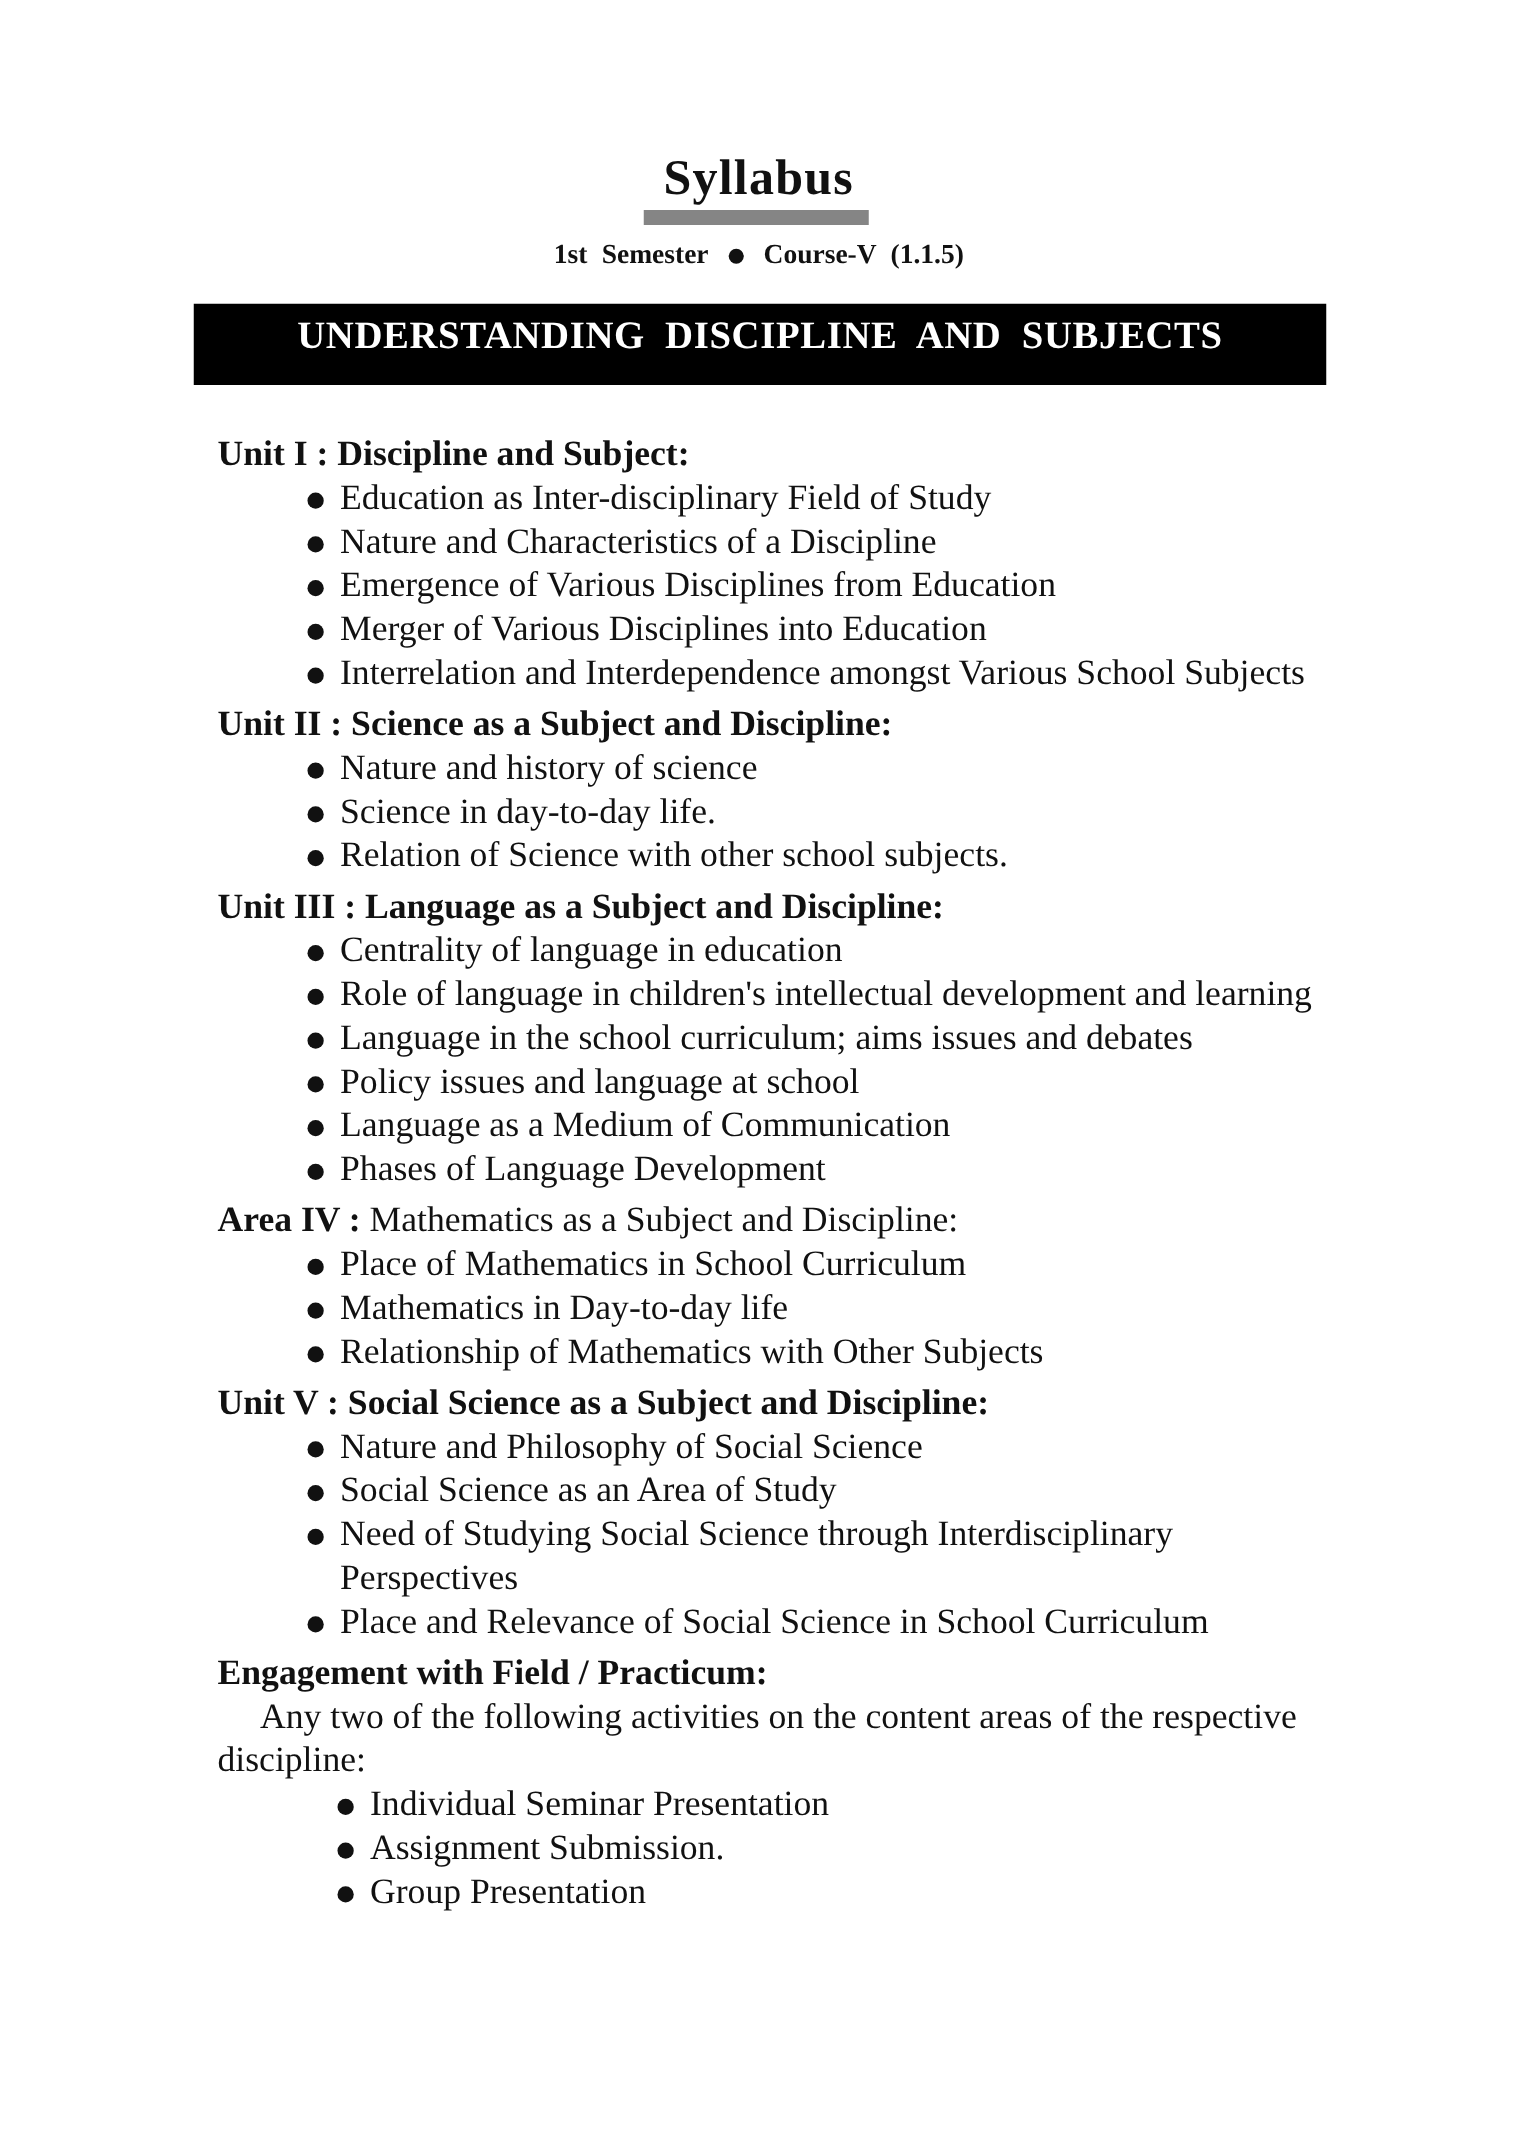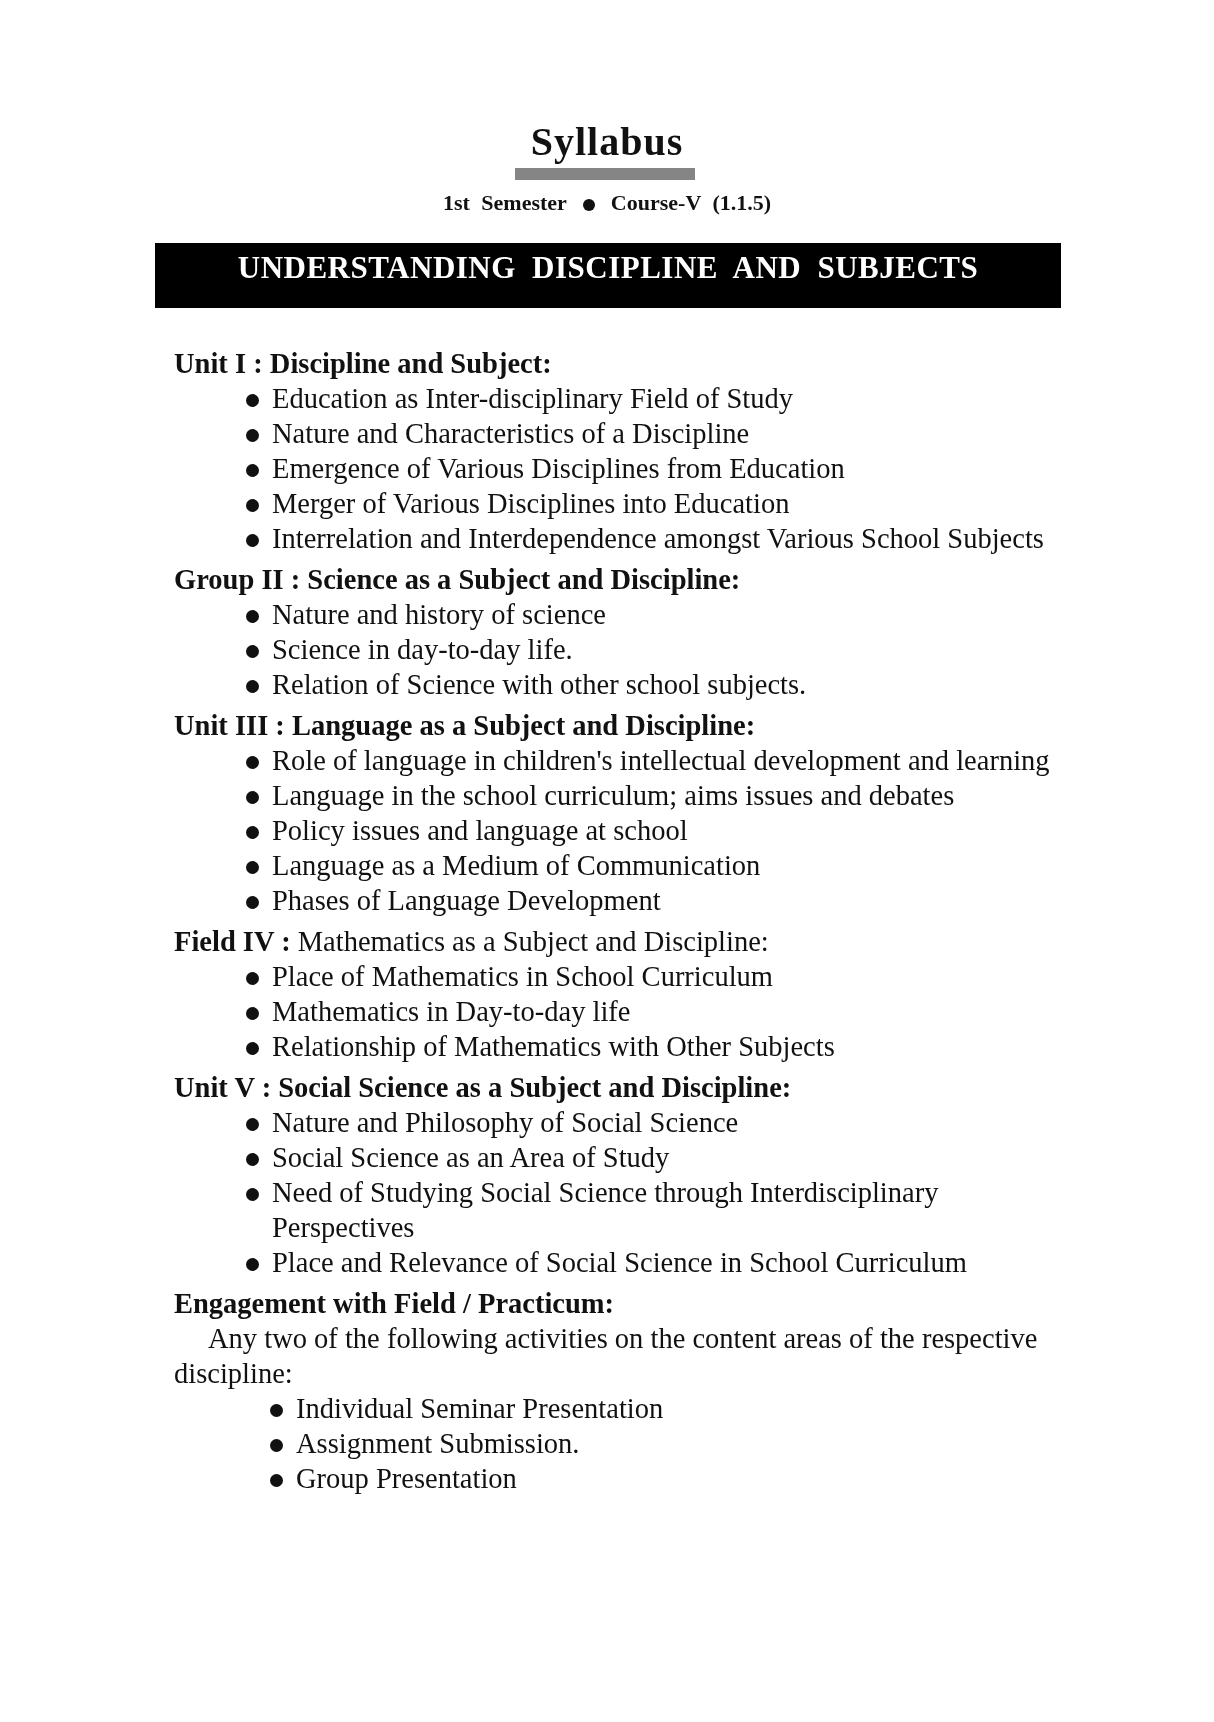--- a/index.html
+++ b/index.html
@@ -47,43 +47,44 @@
     </div>
     <ul>
       <li><span class="bullet"></span><span>Education as Inter-disciplinary Field of Study</span></li>
       <li><span class="bullet"></span><span>Nature and Characteristics of a Discipline</span></li>
       <li><span class="bullet"></span><span>Emergence of Various  Disciplines from Education</span></li>
       <li><span class="bullet"></span><span>Merger of Various Disciplines into Education</span></li>
       <li><span class="bullet"></span><span>Interrelation and Interdependence amongst Various School Subjects</span></li>
     </ul>
 
     <div class="unit-head">
-      <span>Group II :</span>
+      <span>Unit II :</span>
       <span>Science as a Subject and Discipline:</span>
     </div>
     <ul>
       <li><span class="bullet"></span><span>Nature and history of science</span></li>
       <li><span class="bullet"></span><span>Science in day-to-day life.</span></li>
       <li><span class="bullet"></span><span>Relation of Science with other school subjects.</span></li>
     </ul>
 
     <div class="unit-head">
       <span>Unit III :</span>
       <span>Language as a Subject and Discipline:</span>
     </div>
     <ul>
+      <li><span class="bullet"></span><span>Centrality of language in education</span></li>
       <li><span class="bullet"></span><span>Role of language in children's intellectual development and learning</span></li>
       <li><span class="bullet"></span><span>Language in the school curriculum; aims issues and debates</span></li>
       <li><span class="bullet"></span><span>Policy issues and language at school</span></li>
       <li><span class="bullet"></span><span>Language as a Medium of Communication</span></li>
       <li><span class="bullet"></span><span>Phases of Language Development</span></li>
     </ul>
 
     <div class="unit-head">
-      <span>Field IV :</span>
+      <span>Area IV :</span>
       <span class="normal">Mathematics as a Subject and Discipline:</span>
     </div>
     <ul>
       <li><span class="bullet"></span><span>Place of Mathematics in School Curriculum</span></li>
       <li><span class="bullet"></span><span>Mathematics in Day-to-day life</span></li>
       <li><span class="bullet"></span><span>Relationship of Mathematics with Other Subjects</span></li>
     </ul>
 
     <div class="unit-head">
       <span>Unit V :</span>

